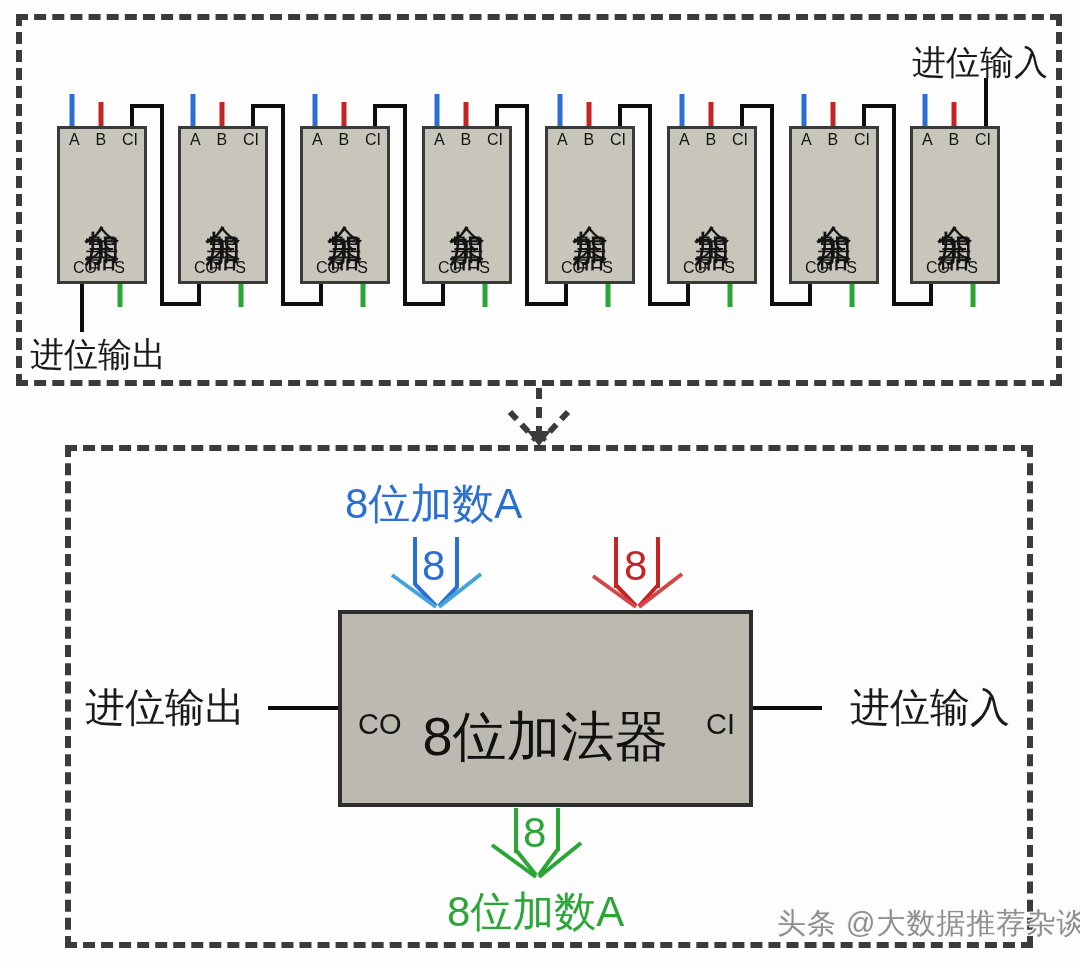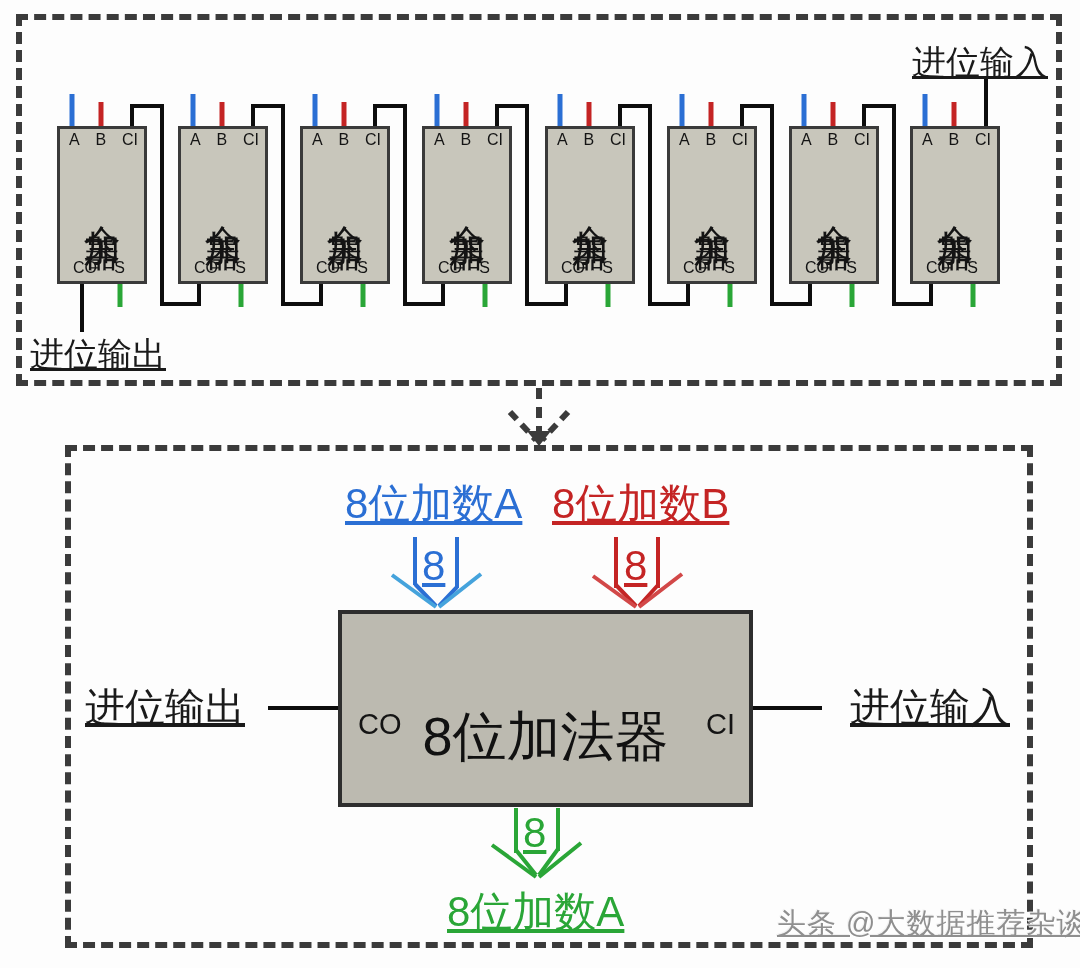--- a/index.html
+++ b/index.html
@@ -9,21 +9,21 @@
   #top-box{left:16px;top:14px;width:1046px;height:372px;}
   #bottom-box{left:65px;top:445px;width:968px;height:503px;}
   #wire-layer{position:absolute;left:0;top:0;z-index:2;pointer-events:none;}
   .fa-block{position:absolute;top:126px;width:90px;height:158px;box-sizing:border-box;
             background:var(--c-block_fill,#c8c6bb);border:3px solid #3a3a3a;z-index:3;
             display:flex;flex-direction:column;justify-content:space-between;}
   .fa-top{display:flex;justify-content:space-between;padding:3px 6px 0 9px;font-size:16px;line-height:1;}
   .fa-bottom{display:flex;justify-content:space-between;padding:0 19px 5px 13px;font-size:16px;line-height:1;}
   .fa-name{writing-mode:vertical-rl;text-orientation:upright;margin:0 auto;
            font-size:37px;line-height:1;letter-spacing:6px;color:#141414;}
-  .lbl{position:absolute;z-index:4;line-height:1.1;white-space:nowrap;text-decoration:underline;}
+  .lbl{position:absolute;z-index:4;line-height:1.1;white-space:nowrap;}
   .lbl-sm{font-size:34px;color:#1a1a1a;}
   .lbl-md{font-size:40px;color:#1a1a1a;}
   .bus8{font-size:42px;z-index:4;}
   .big-box{position:absolute;left:338px;top:610px;width:415px;height:197px;box-sizing:border-box;
            background:var(--c-big_box_fill,#bcbab0);border:4px solid #2e2e2e;z-index:3;}
   .big-box .pin{position:absolute;top:94px;font-size:29px;color:#141414;}
   .big-box .name{position:absolute;left:0;right:0;top:87px;text-align:center;font-size:54px;color:#111;}
   #watermark{left:777px;top:908px;font-size:29px;color:#8f8f8f;letter-spacing:1px;
              text-shadow:1px 1px 0 #ffffff,-1px -1px 0 #f2f2f2;z-index:5;}
   .c-blue{color:var(--c-blue,#2b6fd4);} .c-red{color:var(--c-red,#cc2525);} .c-green{color:var(--c-green,#2aa637);}
@@ -208,21 +208,20 @@
     <div class="fa-bottom">
         <span>CO</span>
         <span>S</span>
       </div>
   </div>
 
   <div class="lbl lbl-sm" style="left:912px;top:44px">进位输入</div>
   <div class="lbl lbl-sm" style="left:30px;top:336px">进位输出</div>
 
   <div class="lbl c-blue" style="left:345px;top:481px;font-size:42px">8位加数A</div>
-  <div class="lbl c-red" style="left:552px;top:481px;font-size:42px">8位加数B</div>
   <div class="lbl bus8 c-blue" style="left:422px;top:543px">8</div>
   <div class="lbl bus8 c-red" style="left:624px;top:543px">8</div>
 
   <div class="big-box">
     <span class="pin" style="left:16px">CO</span>
     <span class="name">8位加法器</span>
     <span class="pin" style="right:14px">CI</span>
   </div>
 
   <div class="lbl lbl-md" style="left:85px;top:685px">进位输出</div>

